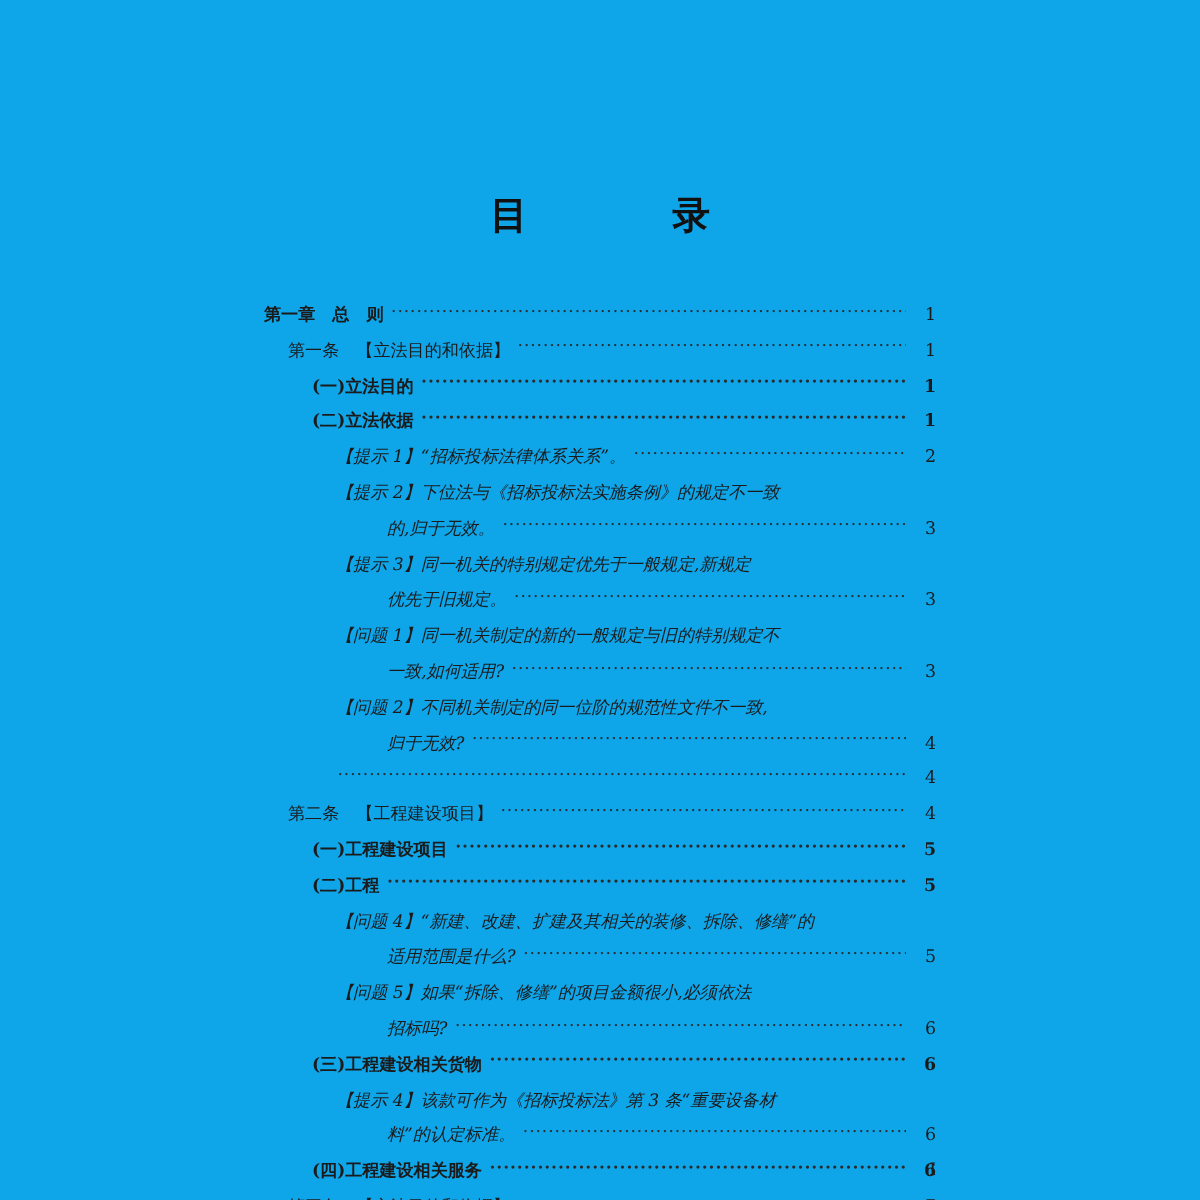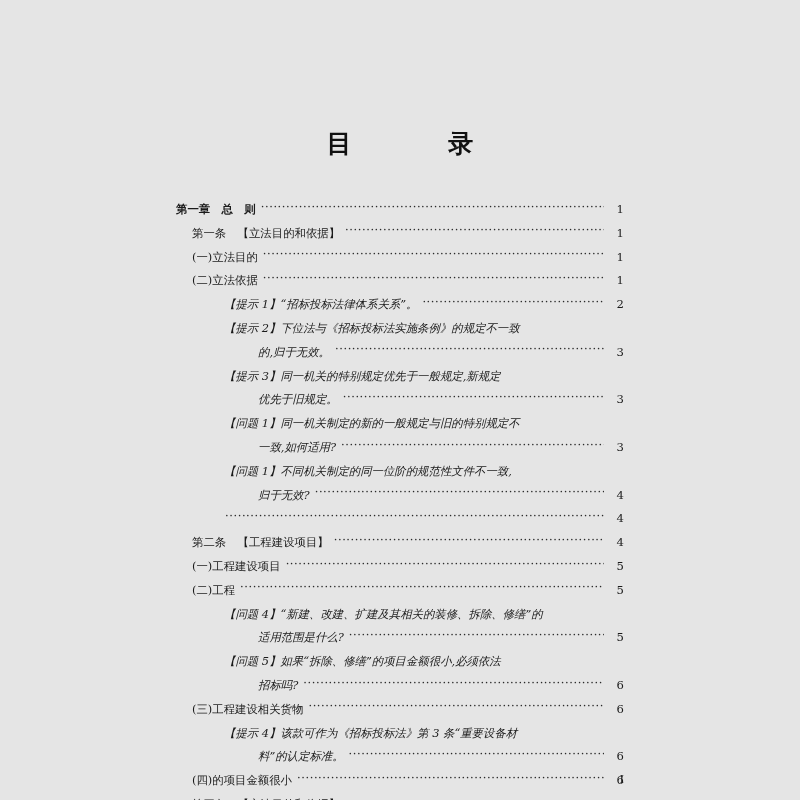--- a/index.html
+++ b/index.html
@@ -14,21 +14,21 @@
     color: #1a1a1a;
     position: relative;
     overflow: hidden;
   }
 
   .page {
     position: absolute;
     left: 0; top: 0;
     width: 800px;
     height: 800px;
-    background: #e5e5e5;
+    background: #0ea5e9;
   }
 
   .toc-title {
     position: absolute;
     left: 0;
     top: 127px;
     width: 800px;
     text-align: center;
     font-size: 25px;
     font-weight: bold;
@@ -49,21 +49,21 @@
     display: block;
     font-size: 11.4px;
     line-height: 23.8px;
     white-space: nowrap;
     color: #1b1b1b;
   }
 
   
   .lvl-chapter { margin-left: 0px; }
   .lvl-article { margin-left: 16px; }
-  .lvl-item    { margin-left: 16px; }
+  .lvl-item    { margin-left: 32px; font-weight: bold; }
   .lvl-note    { margin-left: 48px; }
 
   .entry .row {
     display: flex;
     align-items: baseline;
     width: 100%;
   }
 
   .entry .label {
     flex: 0 0 auto;
@@ -194,21 +194,21 @@
           <span class="pageno" style="visibility: hidden;"></span>
         </div>
         <div class="row cont">
           <span class="label kai" style="padding-left: 34px;">一致,如何适用?</span>
           <span class="leader"></span>
           <span class="pageno">3</span>
         </div>
       </div>
       <div class="entry lvl-note">
         <div class="row">
-          <span class="label kai">【问题 1】不同机关制定的同一位阶的规范性文件不一致,</span>
+          <span class="label kai">【问题 2】不同机关制定的同一位阶的规范性文件不一致,</span>
           <span class="leader" style="visibility: hidden;"></span>
           <span class="pageno" style="visibility: hidden;"></span>
         </div>
         <div class="row cont">
           <span class="label kai" style="padding-left: 34px;">归于无效?</span>
           <span class="leader"></span>
           <span class="pageno">4</span>
         </div>
       </div>
       <div class="entry lvl-note">
@@ -276,21 +276,21 @@
           <span class="pageno" style="visibility: hidden;"></span>
         </div>
         <div class="row cont">
           <span class="label kai" style="padding-left: 34px;">料”的认定标准。</span>
           <span class="leader"></span>
           <span class="pageno">6</span>
         </div>
       </div>
       <div class="entry lvl-item">
         <div class="row">
-          <span class="label">(四)的项目金额很小</span>
+          <span class="label">(四)工程建设相关服务</span>
           <span class="leader"></span>
           <span class="pageno">6</span>
         </div>
       </div>
       <div class="entry lvl-article">
         <div class="row">
           <span class="label">第三条　【立法目的和依据】</span>
           <span class="leader"></span>
           <span class="pageno">7</span>
         </div>

